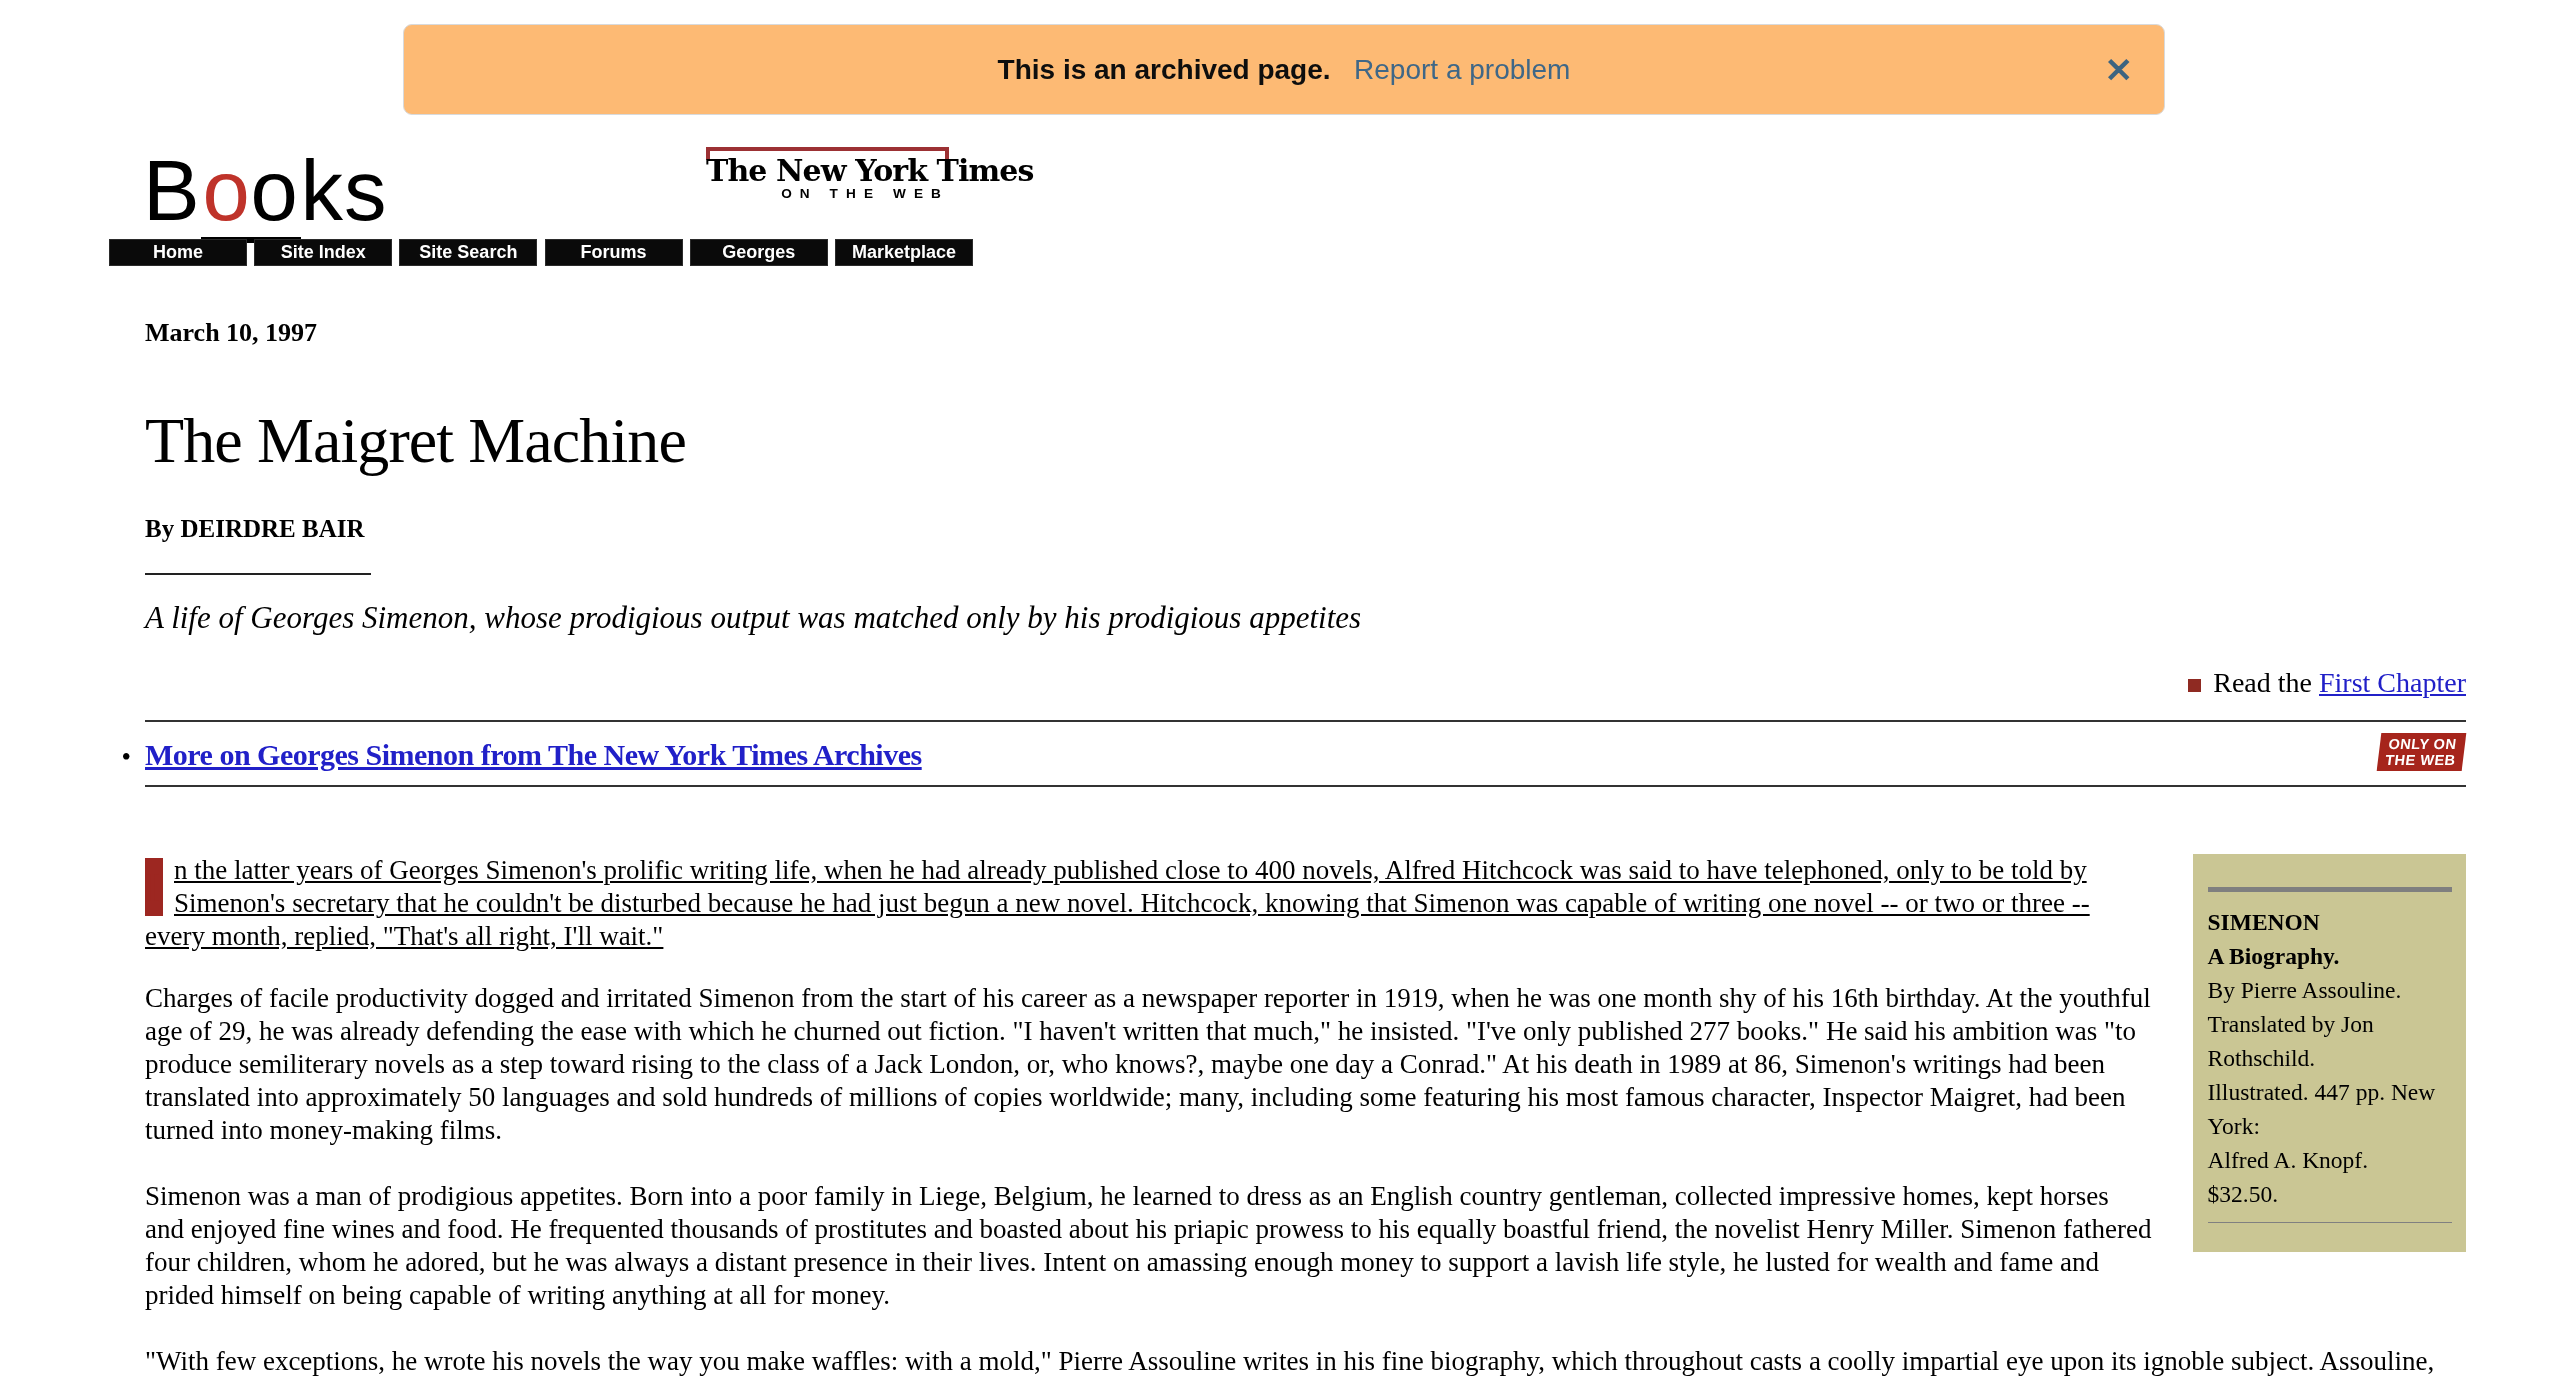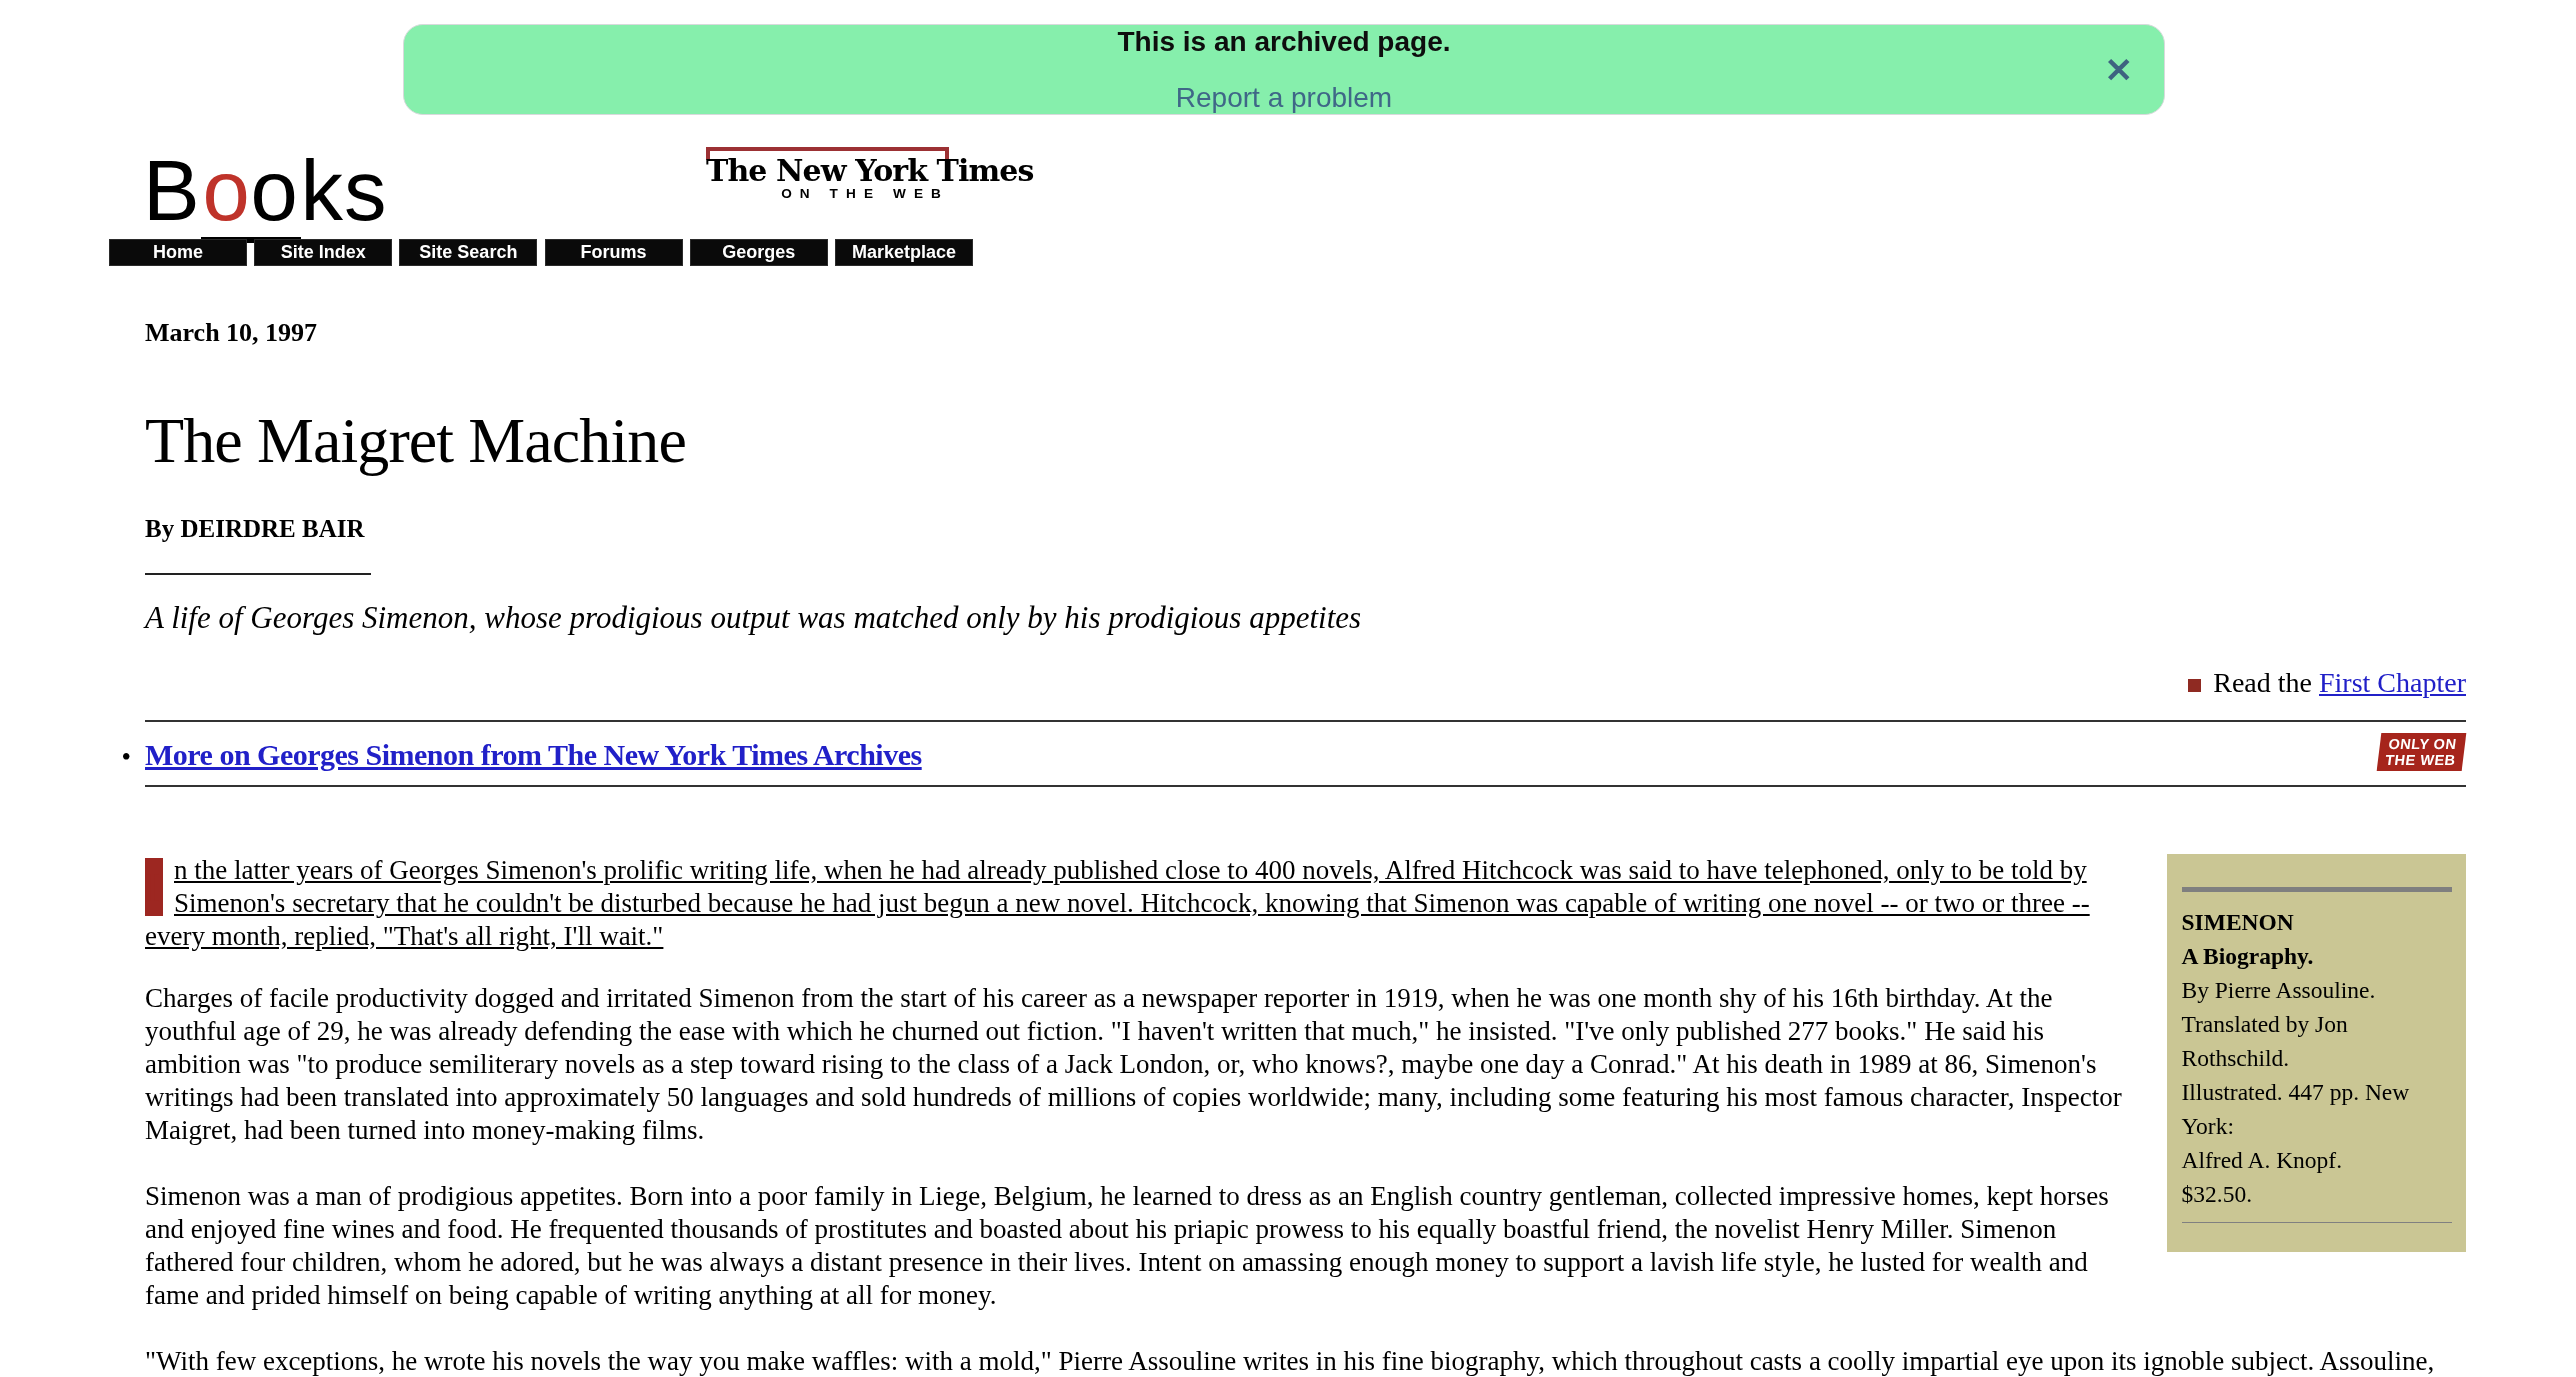--- a/index.html
+++ b/index.html
@@ -2,23 +2,23 @@
 <html style="font-size:14.5px"><head>
 <meta charset="utf-8">
 <style>
   * { margin:0; padding:0; box-sizing:border-box; }
   html,body { width:2576px; height:1378px; }
   body { position:relative; background:#ffffff; overflow:hidden;
          font-family:"Liberation Serif", serif; color:#000; }
 
   
   .banner { position:absolute; left:403px; top:24.4px; width:1762px; height:91px;
-            background:#86efac; border:1.8px solid #d8dadc; border-radius:20px;
+            background:#fdba74; border:1.8px solid #d8dadc; border-radius:9px;
             display:flex; align-items:center; justify-content:center; gap:23.5px;
-            font-family:"Liberation Sans", sans-serif;flex-direction:column; }
+            font-family:"Liberation Sans", sans-serif; }
   .banner-msg  { font-weight:bold; font-size:28px; color:#0e0e0e; }
   .banner-link { font-size:28px; color:#3f6787; text-decoration:none; cursor:pointer; }
   .banner-close{ position:absolute; right:31px; top:50%; transform:translateY(-50%);
                  color:#3d6480; font-size:34px; font-weight:bold; cursor:pointer;
                  line-height:1; }
 
   
   .books-logo { position:absolute; left:143px; top:148px;
                 font-family:"Liberation Sans", sans-serif; font-size:85px;
                 line-height:1; color:#000; letter-spacing:0.9px; }
@@ -61,21 +61,21 @@
   .more-link { font-weight:bold; font-size:30px; line-height:36px; color:#2120c8;
                text-decoration:underline; cursor:pointer; letter-spacing:-0.5px; }
   .web-badge { position:absolute; right:1.8px; top:11px; width:85px; height:38px;
                background:#a6251c; transform:skewX(-7deg);
                display:flex; flex-direction:column; align-items:center; justify-content:center;
                color:#fff; font-family:"Liberation Sans", sans-serif; font-weight:bold;
                font-size:14.5px; line-height:16.3px; letter-spacing:0.5px; }
 
   
   .body-flow { margin-top:0; font-size:27px; line-height:33px; }
-  .book-box { float:right; width:299px; margin-left:40px; margin-bottom:9px;
+  .book-box { float:right; width:273px; margin-left:40px; margin-bottom:9px;
               background:#cac694; padding:33px 14.5px 12.7px 14.5px; min-height:398px;
               font-size:23.5px; line-height:34px; }
   .book-rule-top { border-top:5.4px solid #7f7f7f; margin-bottom:12.7px; }
   .book-rule-bottom { border-top:1.8px solid #808080; margin-top:11px; }
   .book-line-bold { font-weight:bold; }
 
   .para { margin-top:29px; text-align:left; }
   .para.p1 { margin-top:67px;text-decoration:underline; }
   .para.p3 { margin-top:33px; }
   .para.p4 { margin-top:33px; }

